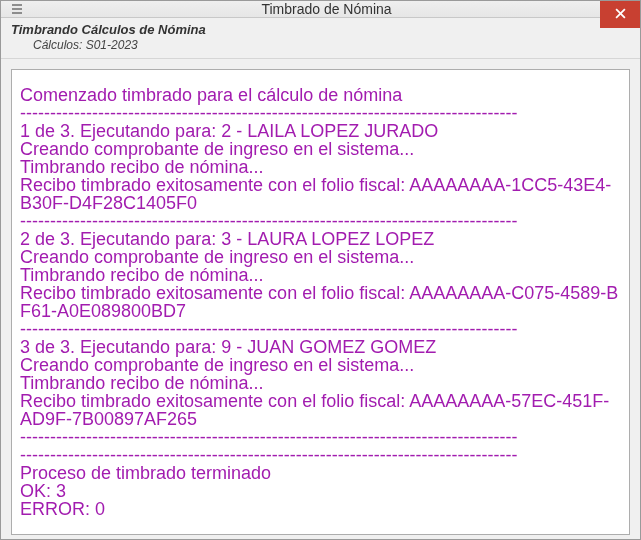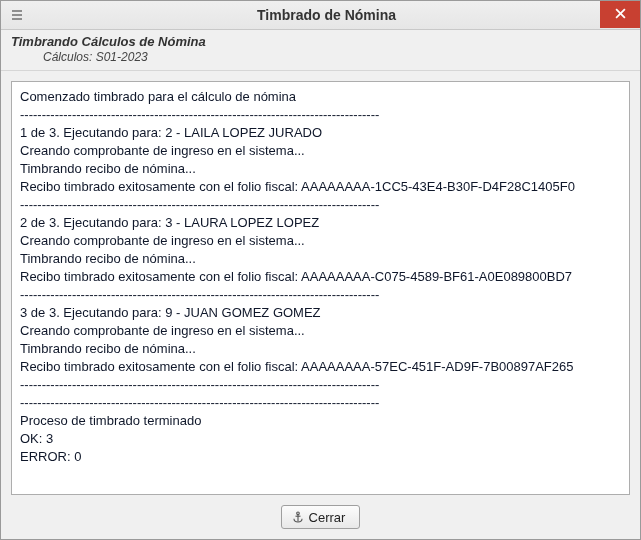--- a/index.html
+++ b/index.html
@@ -36,21 +36,20 @@
     justify-content: center;
     color: #555;
   }
   .titlebar .title {
     position: absolute;
     left: 12px; right: 0;
     text-align: center;
     font-size: 14px;
     color: #333;
     pointer-events: none;
-    font-weight: bold;
   }
   .titlebar .close-btn {
     position: absolute;
     right: 0; top: 0;
     width: 40px; height: 27px;
     background: #c84031;
     color: #fff;
     display: flex;
     align-items: center;
     justify-content: center;
@@ -65,38 +64,38 @@
     font-style: italic;
   }
   .header .h1 {
     font-weight: bold;
     font-size: 13px;
     color: #333;
   }
   .header .h2 {
     font-size: 12px;
     color: #444;
-    margin-left: 32px;
+    margin-left: 22px;
     margin-top: 1px;
   }
 
   .content {
     flex: 1 1 auto;
     padding: 10px 10px 0 10px;
     display: flex;
     flex-direction: column;
   }
   .log-box {
     flex: 1 1 auto;
     background: #fff;
     border: 1px solid #adadad;
-    padding: 6px 8px;
-    font-size: 13px;
+    padding: 16px 8px;
+    font-size: 18px;
     line-height: 18px;
-    color: #0f172a;
+    color: #a21caf;
     overflow: hidden;
     white-space: pre-line;
     word-break: break-all;
   }
   .log-line { display: block; }
 
   .footer {
     height: 44px;
     display: flex;
     align-items: center;

